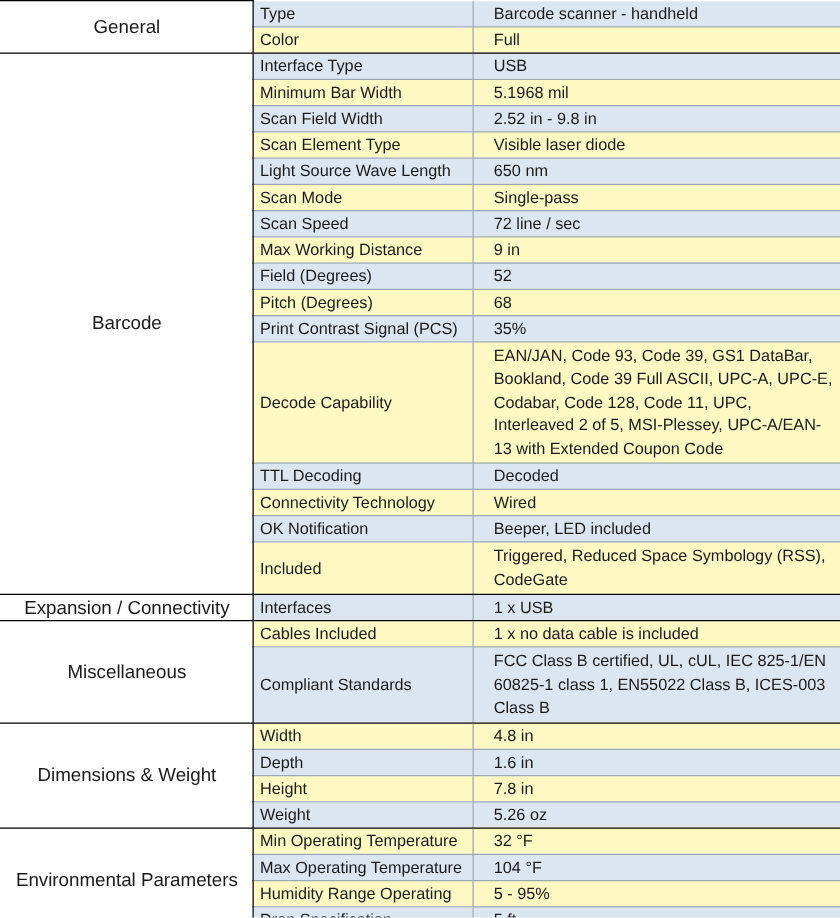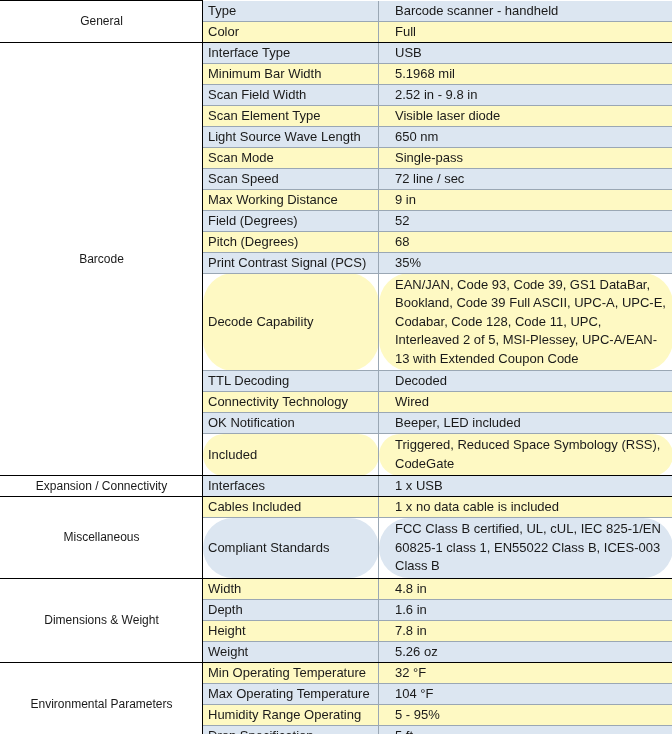--- a/index.html
+++ b/index.html
@@ -30,21 +30,21 @@
   
   td.group {
     text-align: center;
     vertical-align: middle;
     background: #ffffff;
     border-top: 1px solid #000000;
     border-bottom: 1px solid #000000;
     border-right: 1px solid #000000;
     border-left: 1px solid #ffffff;
     color: #1a1a1a;
-    font-size: 12px;
+    font-size: 15px;
     padding: 0 4px;
   }
 
   
   td.label {
     padding: 1px 0 1px 5px;
     vertical-align: middle;
     border-right: 1px solid #9aa7b4;
     border-bottom: 1px solid #9aa7b4;
     white-space: nowrap;
@@ -66,21 +66,21 @@
   tr.shaded td.label,
   tr.shaded td.value { background: #dce6f1; }
   tr.plain td.label,
   tr.plain td.value { background: #fef9c3; }
 
   
   tr.group-end td.label,
   tr.group-end td.value { border-bottom: 1px solid #000000; }
 
   
-  td.multi { white-space: normal; border-radius: 31px; }
+  td.multi { white-space: normal; }
   td.value.multi { line-height: 18.5px; padding-top: 2px; padding-bottom: 2px; }
 </style>
 </head>
 <body>
 
 <table id="spec-table">
   <colgroup>
     <col class="c-group">
     <col class="c-label">
     <col class="c-value">

